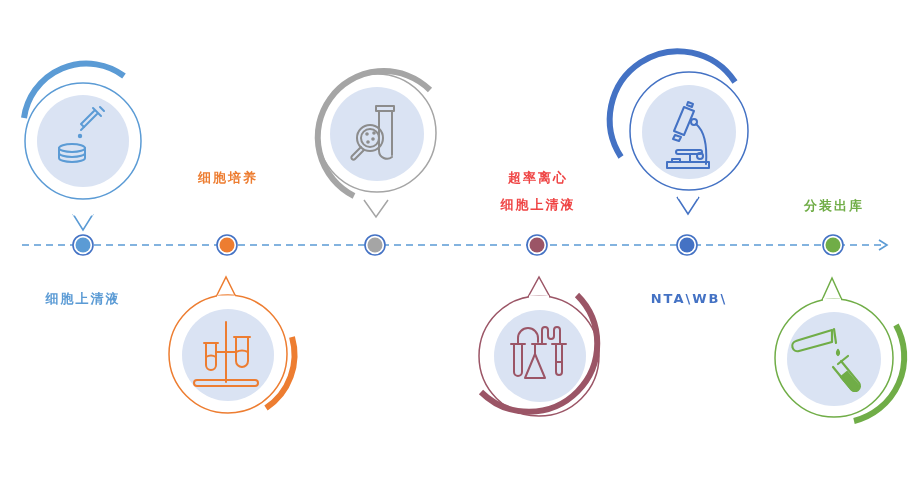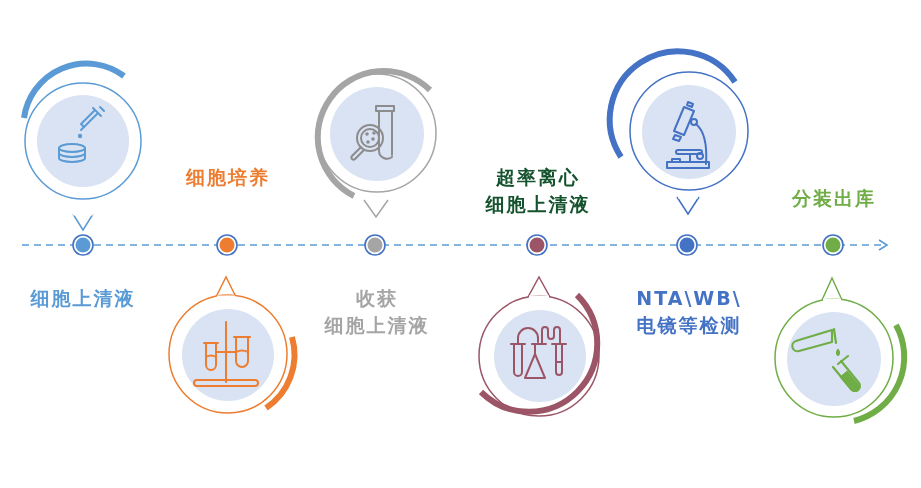--- a/index.html
+++ b/index.html
@@ -1,19 +1,19 @@
 <!DOCTYPE html>
 <html><head>
 <meta charset="utf-8">
 <style>
   html, body { margin:0; padding:0; background:#ffffff; }
   body { width:921px; height:488px; position:relative; overflow:hidden;
          font-family:"DejaVu Sans","Liberation Sans",sans-serif; }
   #stage { position:absolute; left:0; top:0; width:921px; height:488px; }
-  .label { position:absolute; font-weight:bold; font-size:19px; line-height:27px;
+  .label { position:absolute; font-weight:bold; font-size:13px; line-height:27px;
            text-align:center; letter-spacing:2px; white-space:nowrap; transform:translateX(-50%); }
   .label div { display:block; }
 </style>
 </head>
 <body>
 
 <div id="stage">
   <svg width="921" height="488" viewBox="0 0 921 488" xmlns="http://www.w3.org/2000/svg">
 
     <g>
@@ -139,31 +139,26 @@
 
   
   <div class="label" style="left:83px; top:285px; color:#5b9bd5;">
     <div>细胞上清液</div>
   </div>
 
   <div class="label" style="left:228px; top:164px; color:#ed7d31;">
     <div>细胞培养</div>
   </div>
 
-  <div class="label" style="left:377px; top:285px; color:#a5a5a5;">
-    <div>收获</div>
-    <div>细胞上清液</div>
-  </div>
 
-  <div class="label" style="left:538px; top:164px; color:#14532d;">
+  <div class="label" style="left:538px; top:164px; color:#ef4444;">
     <div>超率离心</div>
     <div>细胞上清液</div>
   </div>
 
   <div class="label" style="left:689px; top:285px; color:#4472c4;">
     <div>NTA\WB\</div>
-    <div>电镜等检测</div>
   </div>
 
-  <div class="label" style="left:834px; top:185px; color:#70ad47;">
+  <div class="label" style="left:834px; top:192px; color:#70ad47;">
     <div>分装出库</div>
   </div>
 </div>
 
 </body></html>

